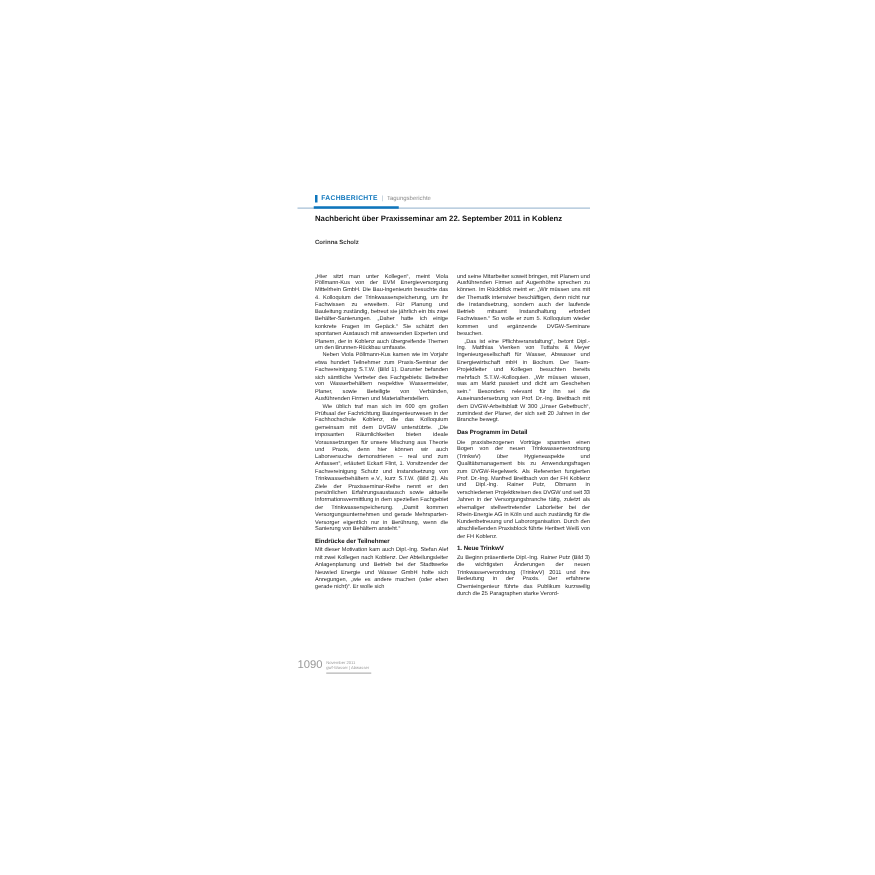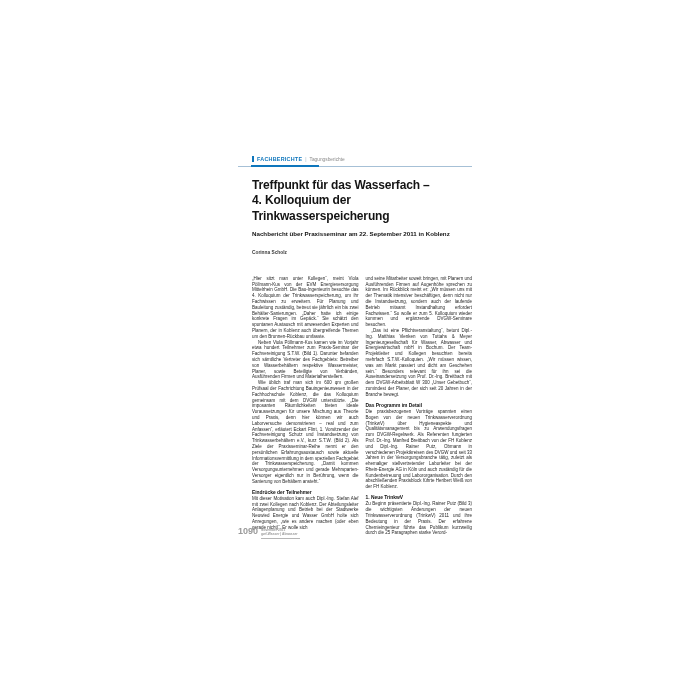--- a/index.html
+++ b/index.html
@@ -30,45 +30,40 @@
 
   
   .columns { display:flex; gap:7px; margin:21px 0 0 14px; }
   .col { width:106.5px; }
   .col-par { margin:0; font-size:4.5px; line-height:5.8px; text-align:justify; color:#262626; }
   .col-par + .col-par { text-indent:6px; }
   .col-heading { margin:5px 0 0.5px 0; font-size:4.9px; line-height:5.8px; font-weight:bold; color:#101010; }
   .col-heading + .col-par { text-indent:0; }
 
   
-  .footer { position:absolute; left:0; top:372px; display:flex; align-items:flex-start; gap:3px;font-weight:bold; }
+  .footer { position:absolute; left:0; top:372px; display:flex; align-items:flex-start; gap:3px; }
   .page-num { font-size:9px; color:#9a9a9a; line-height:8.5px; }
   .issue-block { display:flex; flex-direction:column; font-size:3.3px; line-height:4px;
                  color:#9a9a9a; border-bottom:0.6px solid #b5b5b5; padding:1px 2px 1.5px 0; }
 </style>
 </head>
 <body>
 
 <div class="page">
 
   <div class="kicker">
     <span class="tick"></span>
     <span class="kicker-main">FACHBERICHTE</span>
     <span class="kicker-sep">|</span>
     <span class="kicker-sub">Tagungsberichte</span>
   </div>
   <div class="rule">
     <div class="rule-accent"></div>
   </div>
 
-  <h1 class="title">
-    <span>Treffpunkt für das Wasserfach –</span>
-    <span>4. Kolloquium der</span>
-    <span>Trinkwasserspeicherung</span>
-  </h1>
 
   <div class="subtitle">Nachbericht über Praxisseminar am 22. September 2011 in Koblenz</div>
   <div class="author">Corinna Scholz</div>
 
   <div class="columns">
     <div class="col" id="col-left">
         <p class="col-par">„Hier sitzt man unter Kollegen“, meint Viola Pöllmann-Kus von der EVM Energieversorgung Mittelrhein GmbH. Die Bau-Ingenieurin besuchte das 4. Kolloquium der Trinkwasserspeicherung, um ihr Fachwissen zu erweitern. Für Planung und Bauleitung zuständig, betreut sie jährlich ein bis zwei Behälter-Sanierungen. „Daher hatte ich einige konkrete Fragen im Gepäck.“ Sie schätzt den spontanen Austausch mit anwesenden Experten und Planern, der in Koblenz auch übergreifende Themen um den Brunnen-Rückbau umfasste.</p>
         <p class="col-par">Neben Viola Pöllmann-Kus kamen wie im Vorjahr etwa hundert Teilnehmer zum Praxis-Seminar der Fachvereinigung S.T.W. (Bild 1). Darunter befanden sich sämtliche Vertreter des Fachgebiets: Betreiber von Wasserbehältern respektive Wassermeister, Planer, sowie Beteiligte von Verbänden, Ausführenden Firmen und Materialherstellern.</p>
         <p class="col-par">Wie üblich traf man sich im 600 qm großen Prüfsaal der Fachrichtung Bauingenieurwesen in der Fachhochschule Koblenz, die das Kolloquium gemeinsam mit dem DVGW unterstützte. „Die imposanten Räumlichkeiten bieten ideale Voraussetzungen für unsere Mischung aus Theorie und Praxis, denn hier können wir auch Laborversuche demonstrieren – real und zum Anfassen“, erläutert Eckart Flint, 1. Vorsitzender der Fachvereinigung Schutz und Instandsetzung von Trinkwasserbehältern e.V., kurz S.T.W. (Bild 2). Als Ziele der Praxisseminar-Reihe nennt er den persönlichen Erfahrungsaustausch sowie aktuelle Informationsvermittlung in dem speziellen Fachgebiet der Trinkwasserspeicherung. „Damit kommen Versorgungsunternehmen und gerade Mehrsparten-Versorger eigentlich nur in Berührung, wenn die Sanierung von Behältern ansteht.“</p>
         <h3 class="col-heading">Eindrücke der Teilnehmer</h3>

